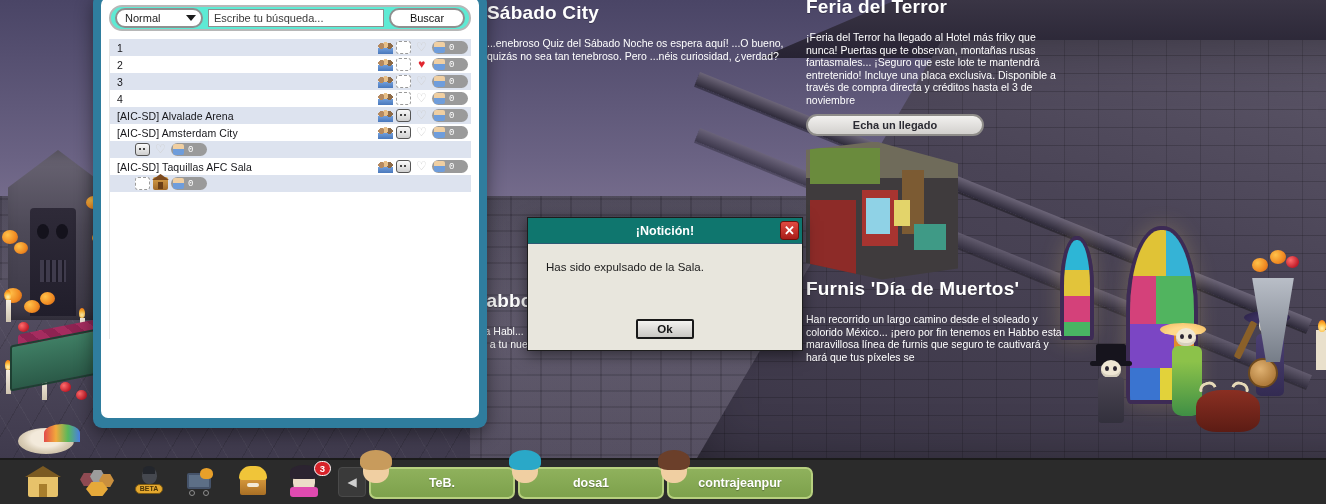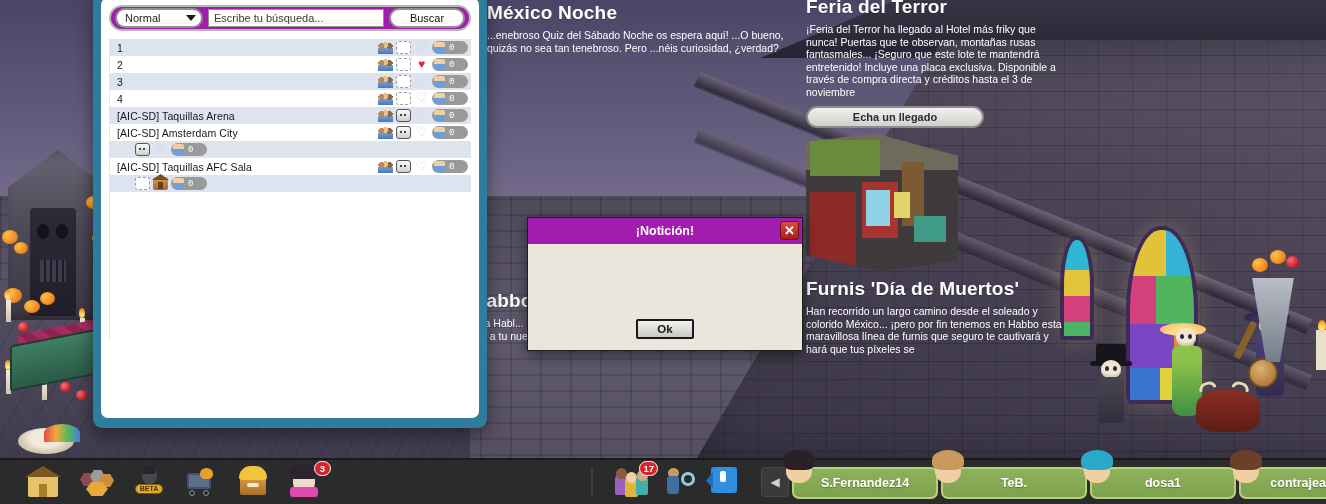--- a/index.html
+++ b/index.html
@@ -157,21 +157,21 @@
     border-radius:9px;
     padding:8px;
     box-shadow:0 6px 18px rgba(0,0,0,.45);
   }
   .nav-inner {
     position:absolute; left:8px; top:4px; width:378px; height:420px;
     background:#ffffff; border-radius:7px; overflow:hidden;
   }
   .nav-searchbar {
     margin:7px 8px 0 8px; height:26px;
-    background:#a21caf; border:2px solid #b7b7b7; border-radius:13px;
+    background:#5eead4; border:2px solid #b7b7b7; border-radius:13px;
     display:flex; align-items:center; gap:5px; padding:0 4px;
   }
   .sel-normal {
     width:88px; height:20px; background:#fff; border:2px solid #8f8f8f; border-radius:10px;
     display:flex; align-items:center; justify-content:space-between; padding:0 5px 0 8px;
     font-size:11px; color:#222;
   }
   .caret-dn { width:0;height:0;border-left:5px solid transparent;border-right:5px solid transparent;border-top:6px solid #1b1b1b;}
   .search-input {
     flex:1; height:18px; background:#fff; border:1px solid #8f8f8f;
@@ -249,21 +249,21 @@
   .more-rooms { font-size:11px; color:#242424; }
   .btn-crear {
     margin-left:auto; width:104px; height:20px; background:#fff; border:2px solid #4a4a4a;
     border-radius:10px; font-size:11px; color:#111; cursor:pointer;
     font-family:"Liberation Sans", sans-serif;
   }
 
   
   .promo { position:absolute; color:#fff; }
   .promo h2 { font-size:19px; font-weight:bold; letter-spacing:.2px; text-shadow:0 1px 0 rgba(0,0,0,.25); }
-  .promo p  { font-size:10.5px; line-height:12.6px; margin-top:5px; }
+  .promo p  { font-size:10.5px; line-height:12.6px; margin-top:13px; }
   .promo-btn {
     margin-top:7px; width:178px; height:22px;
     background:linear-gradient(180deg,#f2f1ef,#d2d0cd);
     border:2px solid #8e8c89; border-radius:11px;
     font-size:11px; font-weight:bold; color:#2b2b33; cursor:pointer;
     font-family:"Liberation Sans", sans-serif;
   }
   #promo-sabado { left:487px; top:2px; width:300px; }
   #promo-feria  { left:806px; top:-4px; width:250px; }
   #promo-habbo  { left:470px; top:290px; width:330px; }
@@ -277,21 +277,21 @@
   }
   .feria-img .blob { position:absolute; }
 
   
   .modal {
     position:absolute; left:527px; top:217px; width:276px; height:134px;
     background:#e8e6dd; border:1px solid #1d1d1d;
     box-shadow:0 4px 14px rgba(0,0,0,.5);
   }
   .modal-title {
-    height:26px; background:#a21caf; border-bottom:1px solid #2c5a73;
+    height:26px; background:#0f766e; border-bottom:1px solid #2c5a73;
     display:flex; align-items:center; justify-content:center; position:relative;
   }
   .modal-title span { font-size:12.5px; font-weight:bold; color:#fff; }
   .modal-close {
     position:absolute; right:3px; top:3px; width:19px; height:19px;
     background:linear-gradient(180deg,#e04a42,#a91d18);
     border:1px solid #6e100c; border-radius:3px;
     color:#fff; font-size:13px; font-weight:bold; line-height:17px; text-align:center;
     cursor:pointer;
   }
@@ -454,21 +454,21 @@
   <div class="bull-horn" style="left:1198px;top:382px;transform:rotate(-18deg);"></div>
   <div class="bull-horn" style="left:1232px;top:382px;transform:rotate(18deg);"></div>
   <div class="vase-big"></div>
   <div class="marigold" style="left:1252px;top:258px;width:16px;height:14px;"></div>
   <div class="marigold" style="left:1270px;top:250px;width:16px;height:14px;"></div>
   <div class="rose" style="left:1286px;top:256px;width:13px;height:12px;"></div>
   <div style="position:absolute;left:1316px;top:330px;width:10px;height:40px;background:#e9e0cc;"></div>
   <div class="flame" style="left:1318px;top:320px;width:8px;height:12px;"></div>
 
   <div class="promo" id="promo-sabado">
-    <h2>México Noche</h2>
+    <h2>Sábado City</h2>
     <p>...enebroso Quiz del Sábado Noche os espera aquí! ...O bueno, quizás no sea tan tenebroso. Pero ...néis curiosidad, ¿verdad?</p>
   </div>
 
   <div class="promo" id="promo-feria">
     <h2>Feria del Terror</h2>
     <p>¡Feria del Terror ha llegado al Hotel más friky que nunca! Puertas que te observan, montañas rusas fantasmales... ¡Seguro que este lote te mantendrá entretenido! Incluye una placa exclusiva. Disponible a través de compra directa y créditos hasta el 3 de noviembre</p>
     <button class="promo-btn">Echa un llegado</button>
     <div class="feria-img">
       <div class="blob" style="left:4px;top:6px;width:70px;height:36px;background:#6a8b3d;"></div>
       <div class="blob" style="left:4px;top:58px;width:46px;height:74px;background:#8d2b28;"></div>
@@ -547,21 +547,21 @@
               <div class="ic ic-group"></div>
               <div class="ic ic-lock-open"></div>
               <div class="ic ic-heart">♡</div>
               <div class="pill-count">
                 <span class="pill-av"></span>
                 <span class="pill-num">0</span>
               </div>
             </div>
           </div>
           <div class="room-row odd">
-            <div class="room-name">[AIC-SD] Taquillas Arena</div>
+            <div class="room-name">[AIC-SD] Alvalade Arena</div>
             <div class="room-icons">
               <div class="ic ic-group"></div>
               <div class="ic ic-lock-closed"></div>
               <div class="ic ic-heart">♡</div>
               <div class="pill-count">
                 <span class="pill-av"></span>
                 <span class="pill-num">0</span>
               </div>
             </div>
           </div>
@@ -614,20 +614,21 @@
         </div>
 
     </div>
   </div>
 
   <div class="modal">
     <div class="modal-title">
       <span>¡Notición!</span>
       <div class="modal-close">✕</div>
     </div>
+    <div class="modal-body">Has sido expulsado de la Sala.</div>
     <button class="modal-ok">Ok</button>
   </div>
 
   <div class="toolbar">
     <div class="tb-left">
 
       <div class="tb-icon">
         <div class="tb-house"></div>
       </div>
 
@@ -661,50 +662,23 @@
       </div>
 
       <div class="tb-icon">
         <div style="position:absolute;left:5px;top:2px;width:22px;height:24px;background:#ecdcc8;border-radius:48% 48% 42% 42%;"></div>
         <div style="position:absolute;left:2px;top:-2px;width:28px;height:14px;background:#2b2330;border-radius:50% 50% 18% 18%;"></div>
         <div style="position:absolute;left:2px;top:20px;width:28px;height:10px;background:#e04ab0;border-radius:3px;"></div>
         <div class="tb-badge">3</div>
       </div>
     </div>
 
-    <div class="tb-mid">
-      <div class="tb-sep"></div>
-      <div class="tb-icon">
-        <div style="position:absolute;left:0;top:6px;width:13px;height:22px;background:#9b5fbf;border-radius:6px 6px 2px 2px;"></div>
-        <div style="position:absolute;left:1px;top:1px;width:11px;height:11px;background:#8a5a3a;border-radius:50%;"></div>
-        <div style="position:absolute;left:10px;top:10px;width:13px;height:20px;background:#e2b43c;border-radius:5px 5px 2px 2px;"></div>
-        <div style="position:absolute;left:11px;top:5px;width:11px;height:11px;background:#f0cfa2;border-radius:50%;"></div>
-        <div style="position:absolute;left:21px;top:8px;width:12px;height:20px;background:#3fb0a8;border-radius:5px 5px 2px 2px;"></div>
-        <div style="position:absolute;left:22px;top:3px;width:11px;height:11px;background:#d8a97e;border-radius:50%;"></div>
-        <div class="tb-badge">17</div>
-      </div>
-      <div class="tb-icon magnifier">
-        <div class="head2"></div>
-        <div class="body2"></div>
-        <div class="glass2"></div>
-      </div>
-      <div class="tb-icon">
-        <div class="chat-icon"></div>
-      </div>
-    </div>
 
     <div class="tb-right" id="user-tabs">
         <div class="arrow-btn">◀</div>
-        <div class="user-tab">
-          <div class="tab-head">
-            <div class="face"></div>
-            <div class="hair" style="background: rgb(43, 32, 40);"></div>
-          </div>
-          <span>S.Fernandez14</span>
-        </div>
         <div class="user-tab">
           <div class="tab-head">
             <div class="face"></div>
             <div class="hair" style="background: rgb(200, 155, 92);"></div>
           </div>
           <span>TeB.</span>
         </div>
         <div class="user-tab">
           <div class="tab-head">
             <div class="face"></div>

